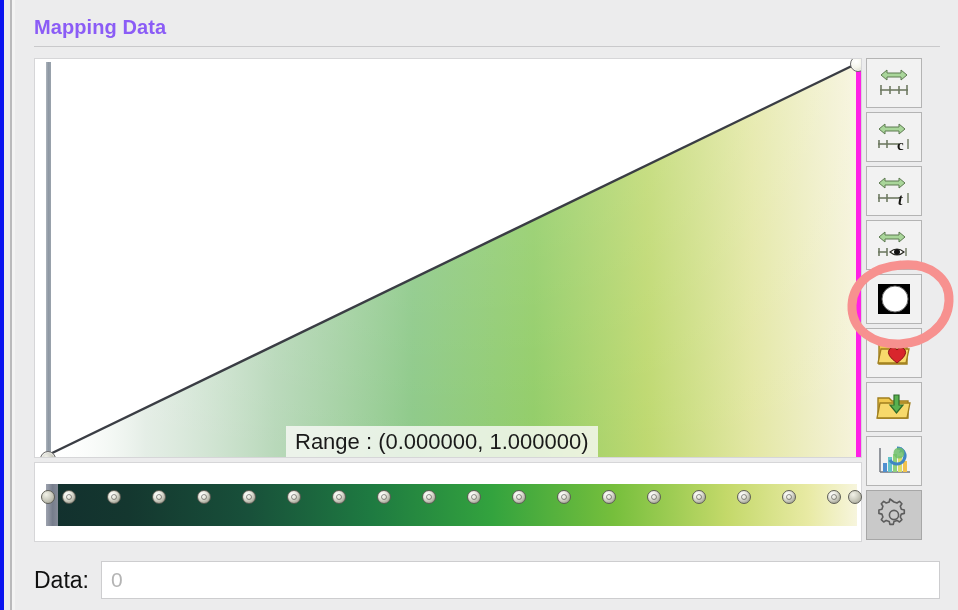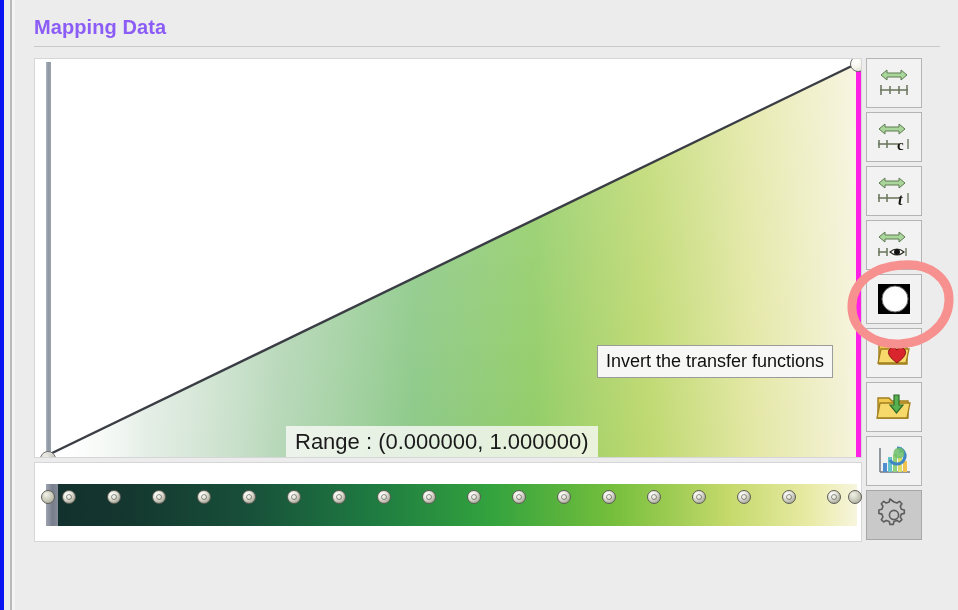--- a/index.html
+++ b/index.html
@@ -218,21 +218,20 @@
       <div class="bound-left"></div>
       <div class="bound-right"></div>
 
       <div class="node n-start"></div>
       <div class="node n-end"></div>
 
       <div class="range-label">Range : (0.000000, 1.000000)</div>
     </div>
   </div>
 
-  <div class="tooltip">Invert the transfer functions</div>
 
   <div class="colorbar-panel">
     <div class="colorbar" id="colorbar" style="background: linear-gradient(to right, rgb(18, 48, 46) 0%, rgb(20, 55, 47) 10%, rgb(24, 80, 58) 25%, rgb(30, 122, 65) 40%, rgb(51, 163, 62) 55%, rgb(118, 191, 60) 70%, rgb(196, 217, 106) 84%, rgb(232, 234, 164) 94%, rgb(247, 245, 221) 100%);"></div>
     <div class="cb-left-cap"></div>
     <div id="cb-handles">
         <div class="cb-handle" style="left: 26.5278px;">
           <span class="hole"></span>
         </div>
         <div class="cb-handle" style="left: 71.5833px;">
           <span class="hole"></span>
@@ -402,14 +401,18 @@
       </span>
     </div>
   </div>
 
   <div class="annot-circle">
     <svg width="112" height="92" viewBox="0 0 112 92">
       <path d="M58 7 C84 5 105 20 104 43 C103 68 80 85 55 86 C29 87 6 72 7 47 C8 23 30 9 56 7" fill="none" stroke="#f7918f" stroke-width="9" stroke-linecap="round"></path>
     </svg>
   </div>
 
+  <div class="data-row">
+    <span class="data-label">Data:</span>
+    <input class="data-input" type="text" placeholder="0" style="">
+  </div>
 
 </div>
 
 </body></html>

